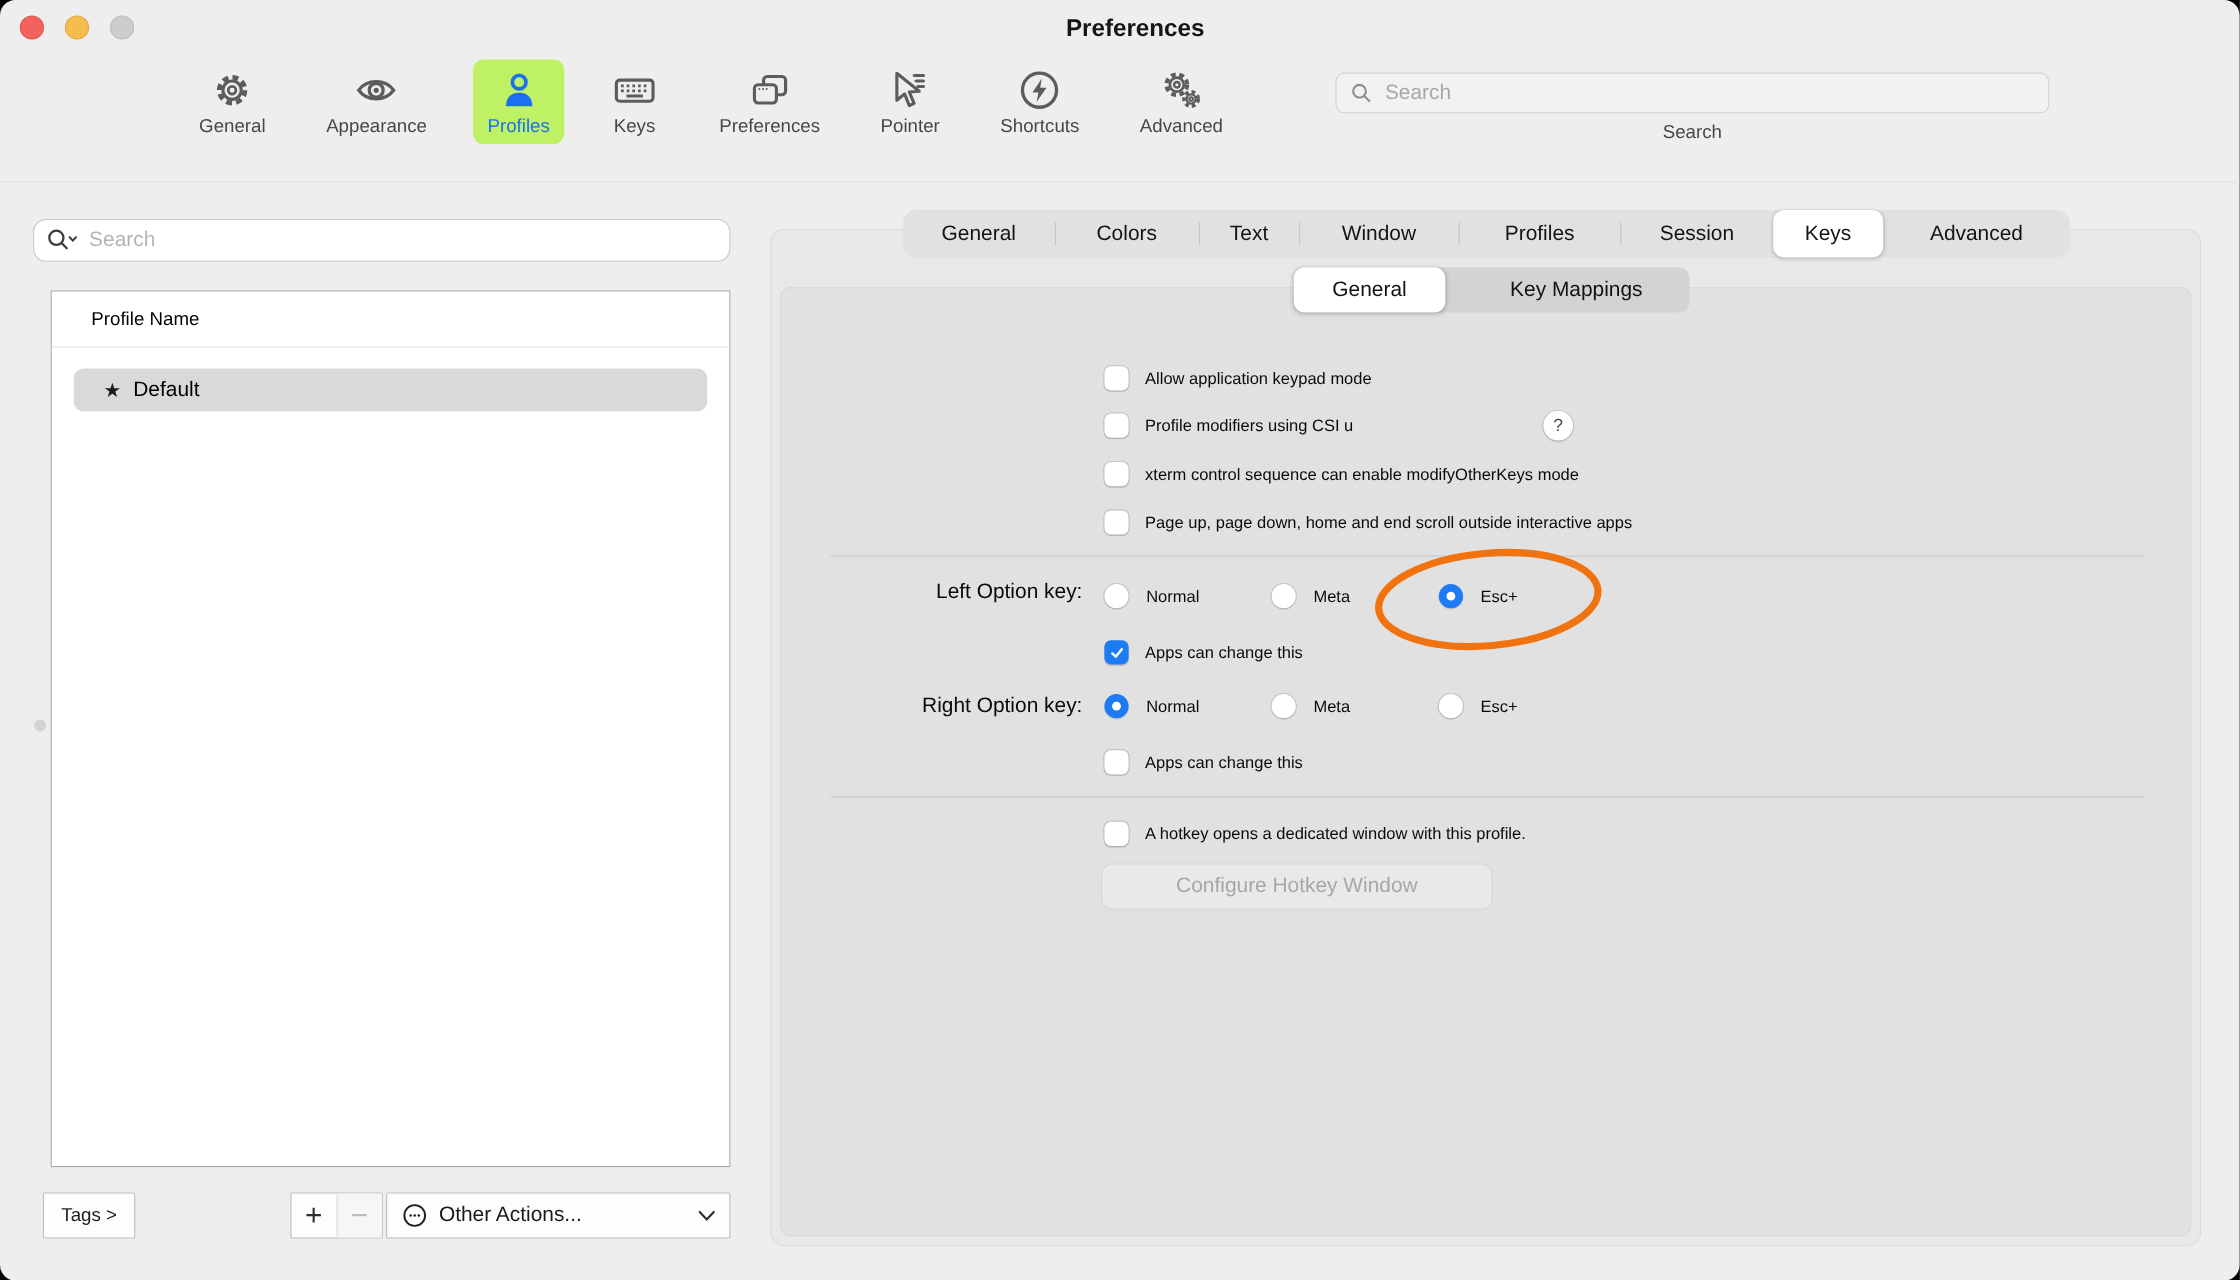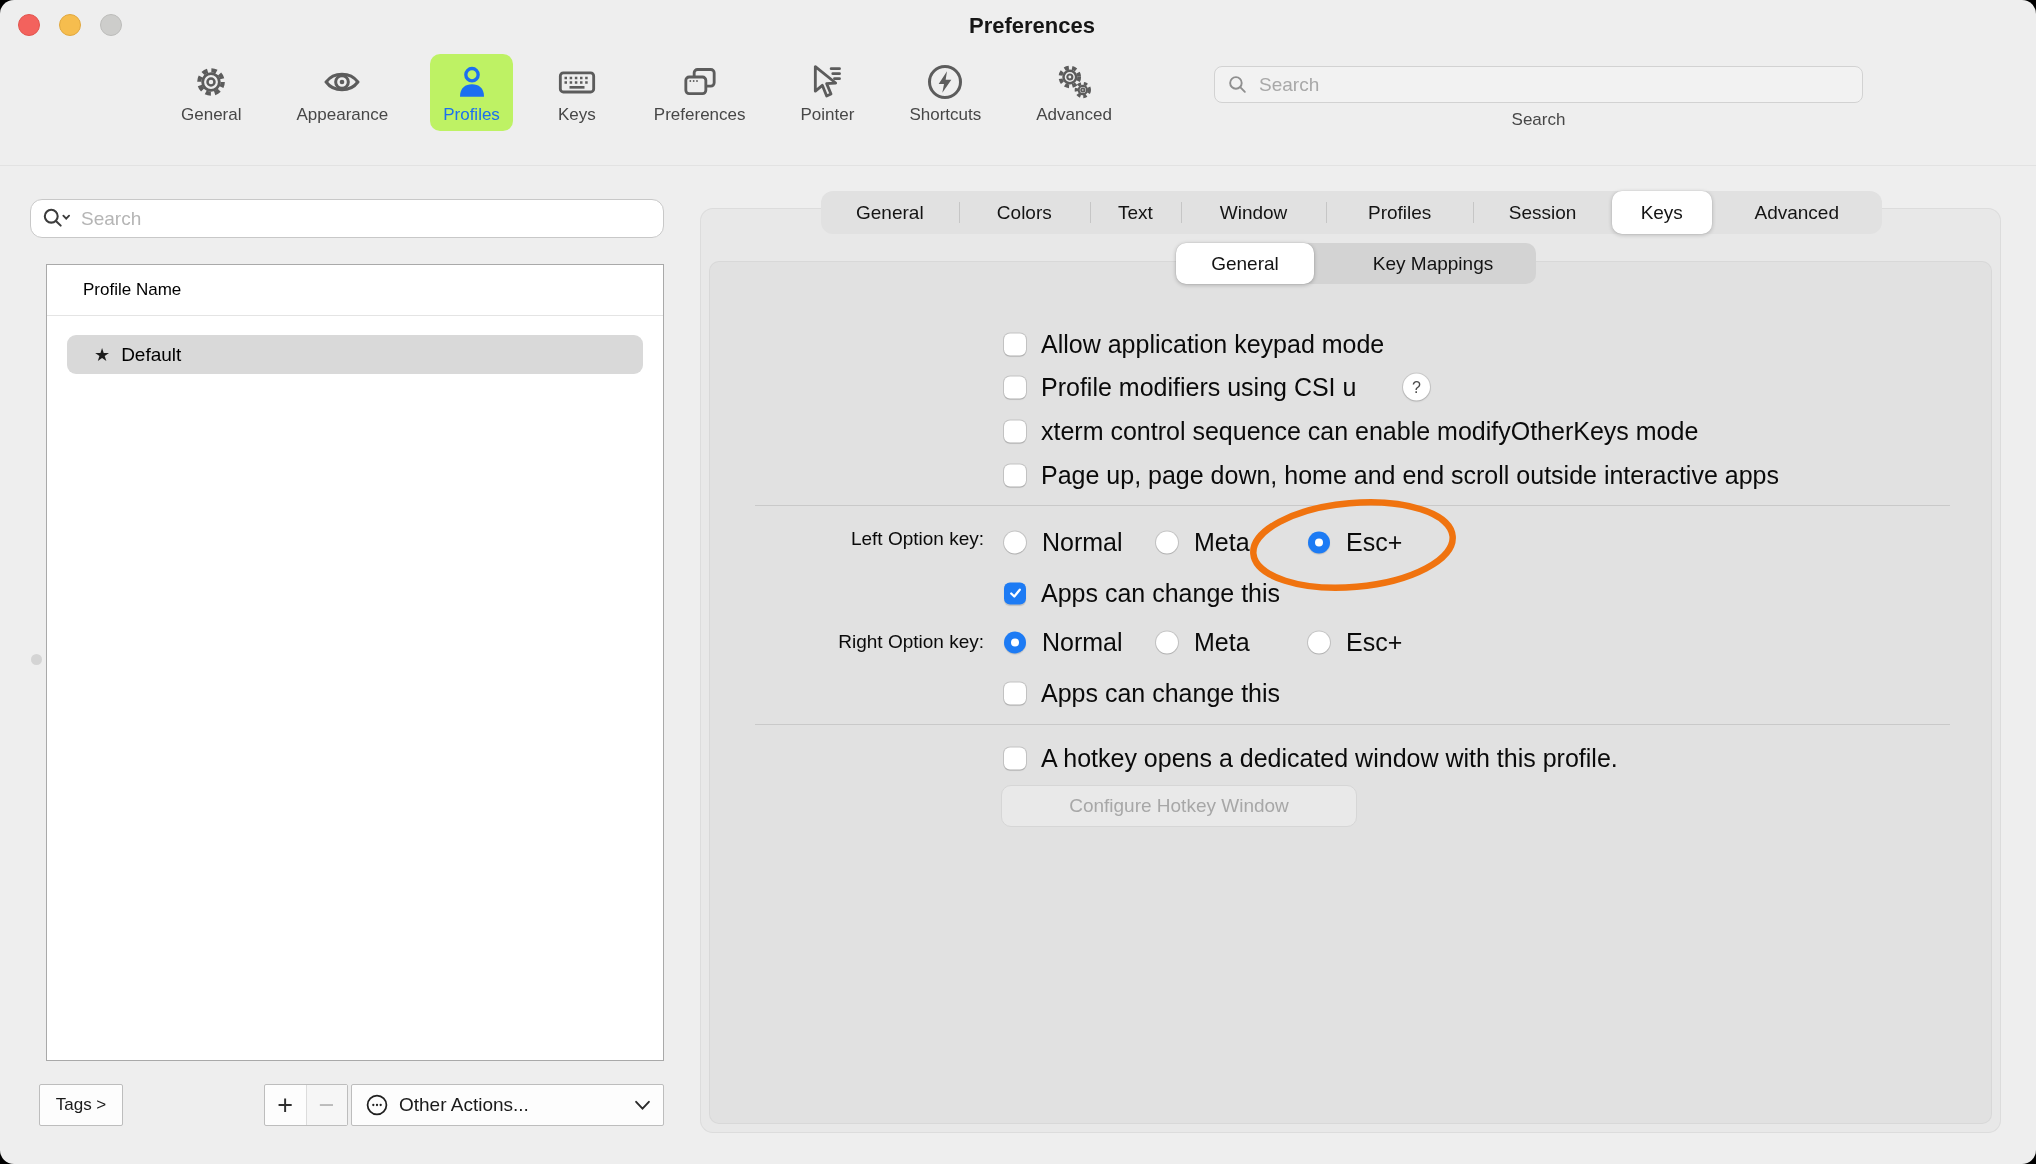--- a/index.html
+++ b/index.html
@@ -53,21 +53,21 @@
   .tabbar{position:absolute;left:120px;top:-18px;width:1061px;height:43px;background:#e1e1e1;border-radius:12px;display:flex;align-items:stretch;}
   .tab{display:flex;align-items:center;justify-content:center;font-size:19px;color:#141414;position:relative;white-space:nowrap;}
   .tab.sep::before{content:"";position:absolute;left:0;top:11px;bottom:11px;width:1px;background:#c6c6c6;}
   .tab.selected{background:#ffffff;border-radius:10px;box-shadow:0 1px 4px rgba(0,0,0,0.22),0 0 0 0.5px rgba(0,0,0,0.04);}
 
   .subtabs{position:absolute;left:475px;top:34px;width:360px;height:41px;background:#d3d3d3;border-radius:10px;display:flex;}
   .subtab{display:flex;align-items:center;justify-content:center;font-size:19px;color:#131313;white-space:nowrap;}
   .subtab.selected{background:#ffffff;border-radius:10px;box-shadow:0 1px 4px rgba(0,0,0,0.25),0 0 0 0.5px rgba(0,0,0,0.05);}
 
   .crow{position:absolute;display:flex;align-items:center;gap:15px;transform:translateY(-50%);}
-  .lbl{font-size:25px;color:#0a0a0a;white-space:nowrap;}
+  .lbl{font-size:15px;color:#0a0a0a;white-space:nowrap;}
   .ck{width:22px;height:22px;border-radius:6px;background:#fff;box-shadow:0 0 0 1px rgba(0,0,0,0.13),0 1px 1px rgba(0,0,0,0.10);box-sizing:border-box;flex:0 0 auto;}
   .ck.checked{background:#1d7bf4;box-shadow:0 1px 1px rgba(0,0,0,0.15);display:flex;align-items:center;justify-content:center;}
   .radio{width:22px;height:22px;border-radius:50%;background:#fff;box-shadow:0 0 0 1px rgba(0,0,0,0.13),0 1px 1px rgba(0,0,0,0.10);flex:0 0 auto;}
   .radio.selected{background:#1d7bf4;display:flex;align-items:center;justify-content:center;box-shadow:0 1px 1px rgba(0,0,0,0.15);}
   .radio.selected::after{content:"";width:8px;height:8px;border-radius:50%;background:#fff;}
   .help{position:absolute;left:702px;top:178px;transform:translateY(-50%);width:27px;height:27px;border-radius:50%;background:#fff;box-shadow:0 0 0 1px rgba(0,0,0,0.10),0 1px 2px rgba(0,0,0,0.15);display:flex;align-items:center;justify-content:center;font-size:16px;color:#494949;}
   .sep-line{position:absolute;left:54px;width:1195px;height:1px;background:#c9c9c9;}
   .opt-label{position:absolute;left:0;width:283px;text-align:right;transform:translateY(-50%);font-size:19px;color:#0a0a0a;white-space:nowrap;}
   .ritem{position:absolute;display:flex;align-items:center;gap:16px;transform:translateY(-50%);}
   .cfg-btn{position:absolute;left:300px;top:576px;width:356px;height:42px;border-radius:10px;background:#e9e9e9;border:1px solid #d6d6d6;color:#a7a7a7;font-size:19px;display:flex;align-items:center;justify-content:center;box-sizing:border-box;}

